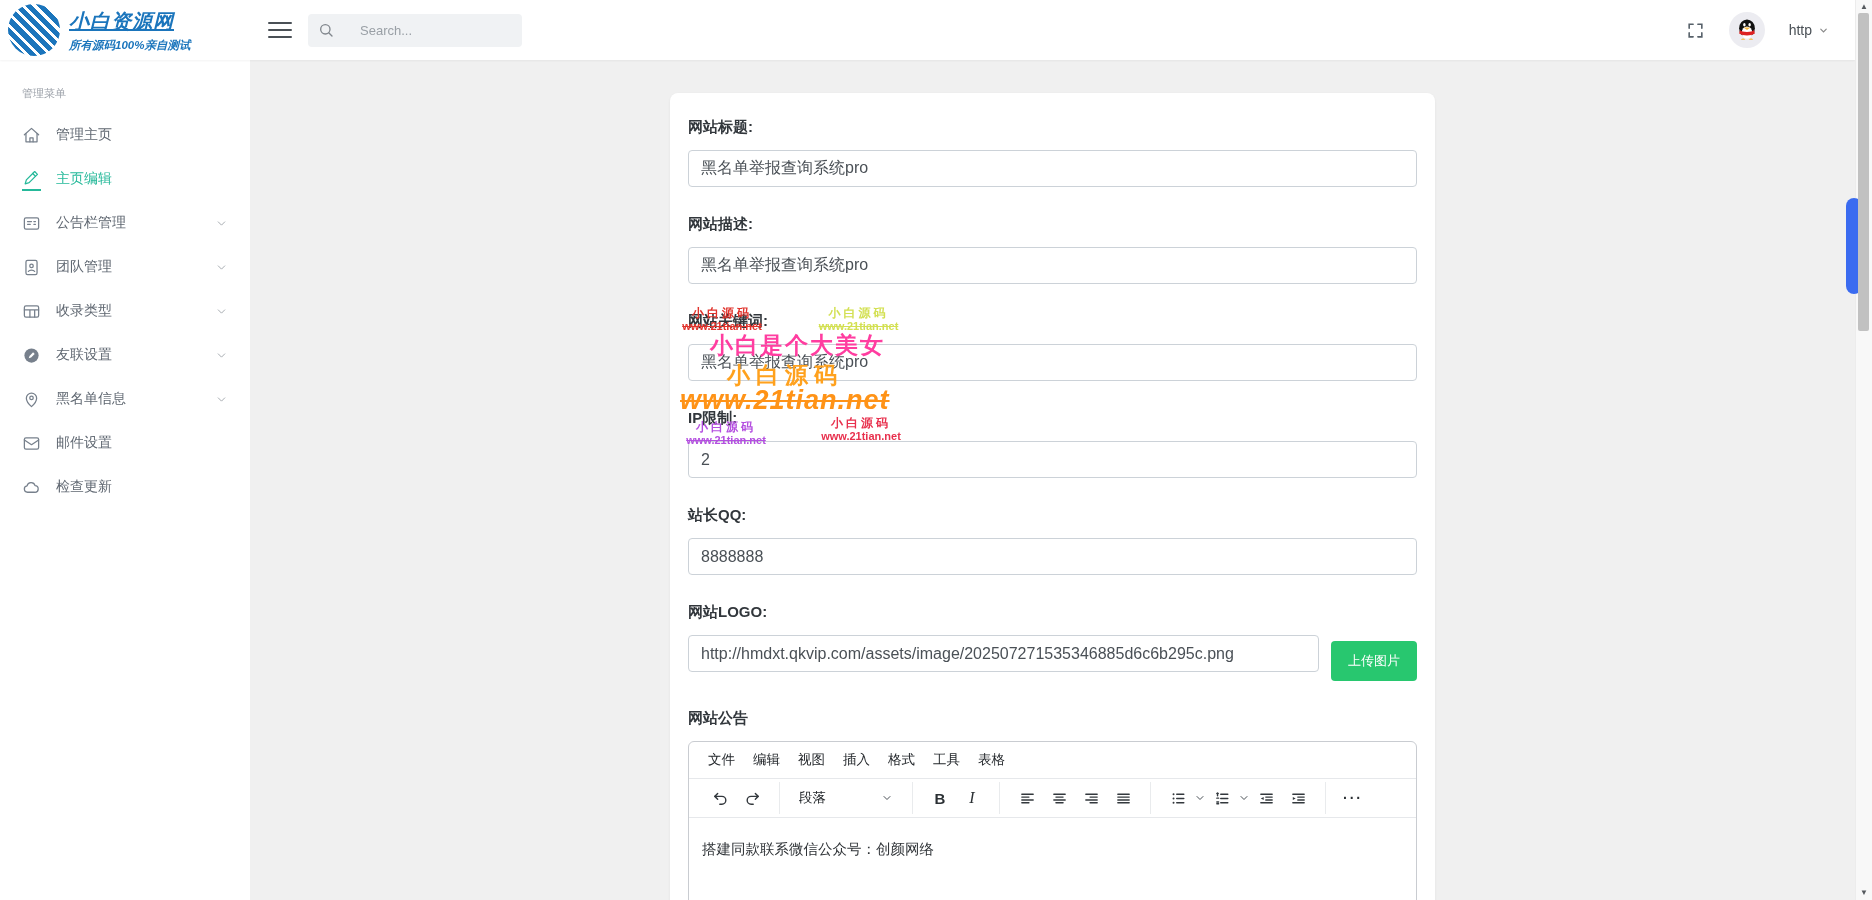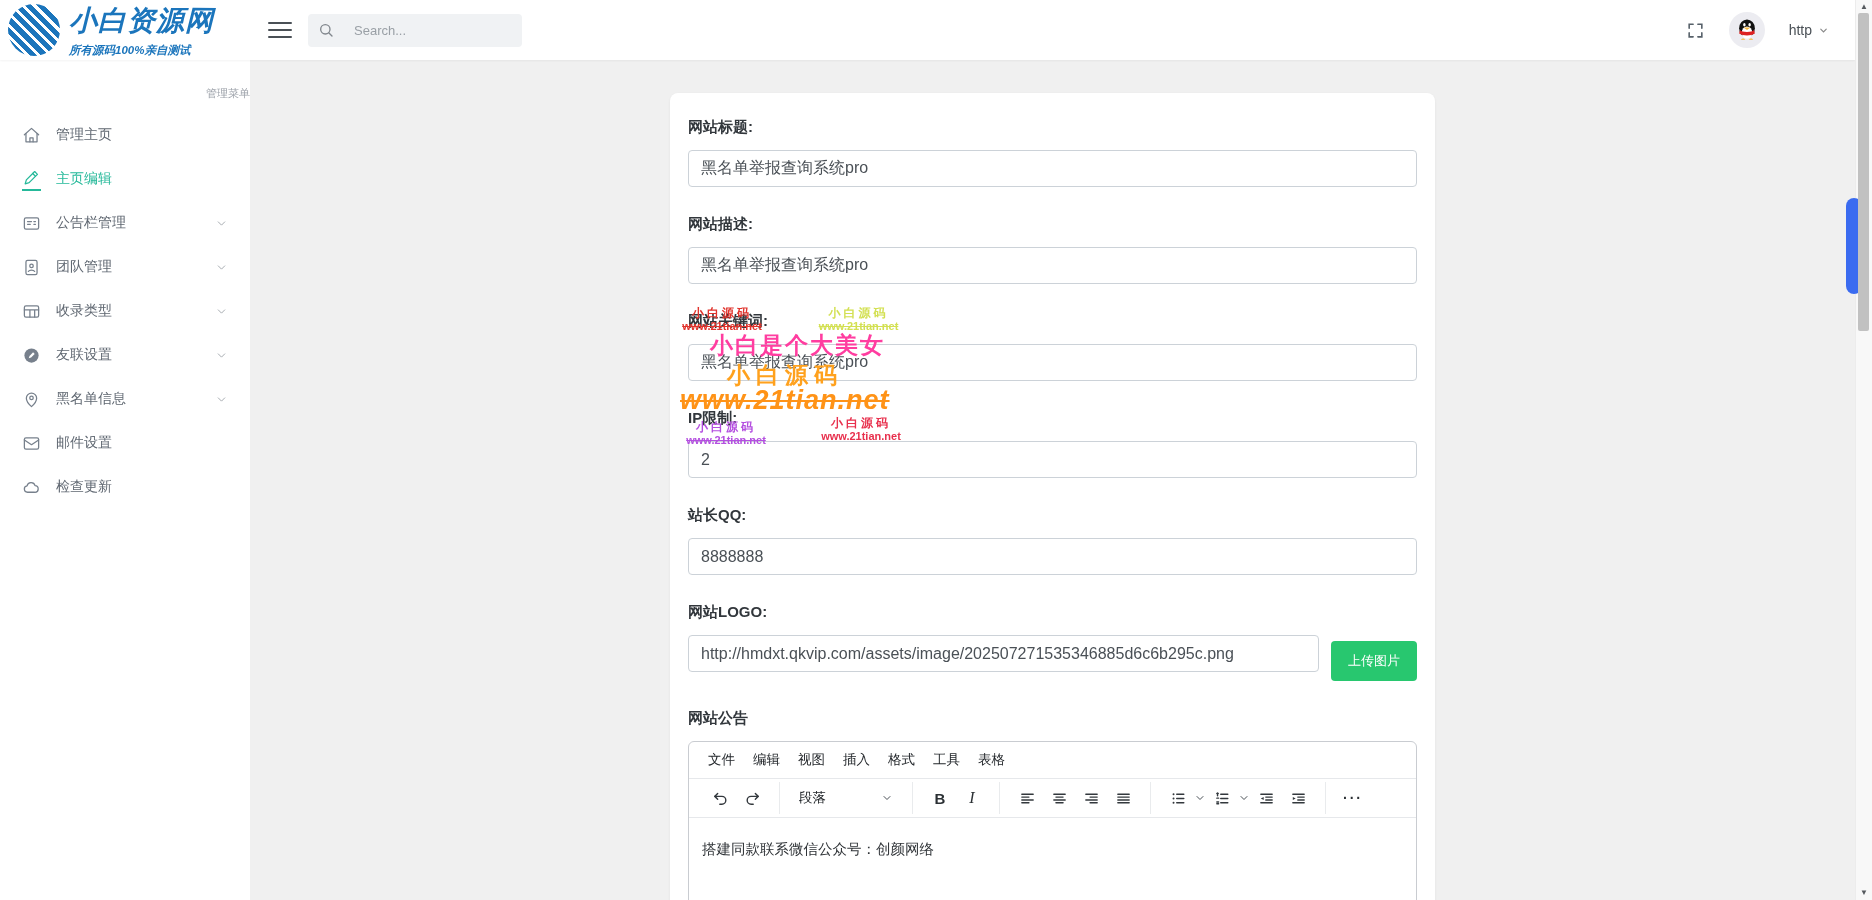--- a/index.html
+++ b/index.html
@@ -17,46 +17,46 @@
     background:#fff; display:flex; align-items:center; z-index:10;
     box-shadow:0 1px 2px rgba(0,0,0,.05);
   }
   .logo-wrap { width:250px; padding-left:8px; display:flex; align-items:center; gap:9px; }
   .logo-circle {
     width:52px; height:52px; border-radius:50%;
     background:repeating-linear-gradient(45deg,#1b75bc 0 5px,#ffffff 5px 8px);
     flex:0 0 auto;
   }
   .logo-text { display:flex; flex-direction:column; }
-  .logo-title { color:#1b75bc; font-weight:bold; font-style:italic; font-size:28px; letter-spacing:1px; }
+  .logo-title { color:#1b75bc; font-weight:bold; font-style:italic; font-size:20px; letter-spacing:1px;text-decoration:underline; }
   .logo-tagline { color:#1b75bc; font-weight:bold; font-style:italic; font-size:11.5px; margin-top:3px; }
   .hamburger { margin-left:18px; width:24px; cursor:pointer; }
   .hamburger span { display:block; height:2px; background:#4a5056; margin:5px 0; border-radius:1px; }
   .search {
     margin-left:16px; width:214px; height:33px; background:#f0f2f4;
-    border-radius:4px; display:flex; align-items:center; padding:0 10px; gap:18px;
+    border-radius:4px; display:flex; align-items:center; padding:0 10px; gap:24px;
   }
   .search input {
     border:none; background:transparent; outline:none; font-size:13px;
     color:#333; width:100%; font-family:inherit;
   }
   .search input::placeholder { color:#9aa0a6; }
   .header-right { margin-left:auto; display:flex; align-items:center; gap:24px; padding-right:26px; }
   .avatar {
     width:36px; height:36px; border-radius:50%; background:#ececf1;
     display:flex; align-items:center; justify-content:center; cursor:pointer;
   }
   .admin-wrap { display:flex; align-items:center; gap:6px; color:#4a5056; font-size:14px; cursor:pointer; }
 
   
   .sidebar {
     position:fixed; top:60px; left:0; bottom:0; width:250px; background:#fff;
     padding-top:26px; z-index:5;
   }
-  .section-label { color:#9ca1a9; font-size:11px; margin:0 0 12px 22px;text-align:right; }
+  .section-label { color:#9ca1a9; font-size:11px; margin:0 0 12px 22px; }
   .nav-item {
     height:44px; display:flex; align-items:center; padding:0 22px; gap:15px;
     color:#5f6771; font-size:14px; cursor:pointer;
   }
   .nav-item .icn { width:19px; height:19px; flex:0 0 auto; }
   .nav-item svg { stroke:#77808c; fill:none; stroke-width:1.6; stroke-linecap:round; stroke-linejoin:round; width:19px; height:19px; }
   .nav-item.active { color:#26b99a; }
   .nav-item.active svg { stroke:#26b99a; }
   .nav-item.active .icn { border-bottom:2px solid #26b99a; padding-bottom:2px; height:23px; }
   .nav-chevron { margin-left:auto; }

